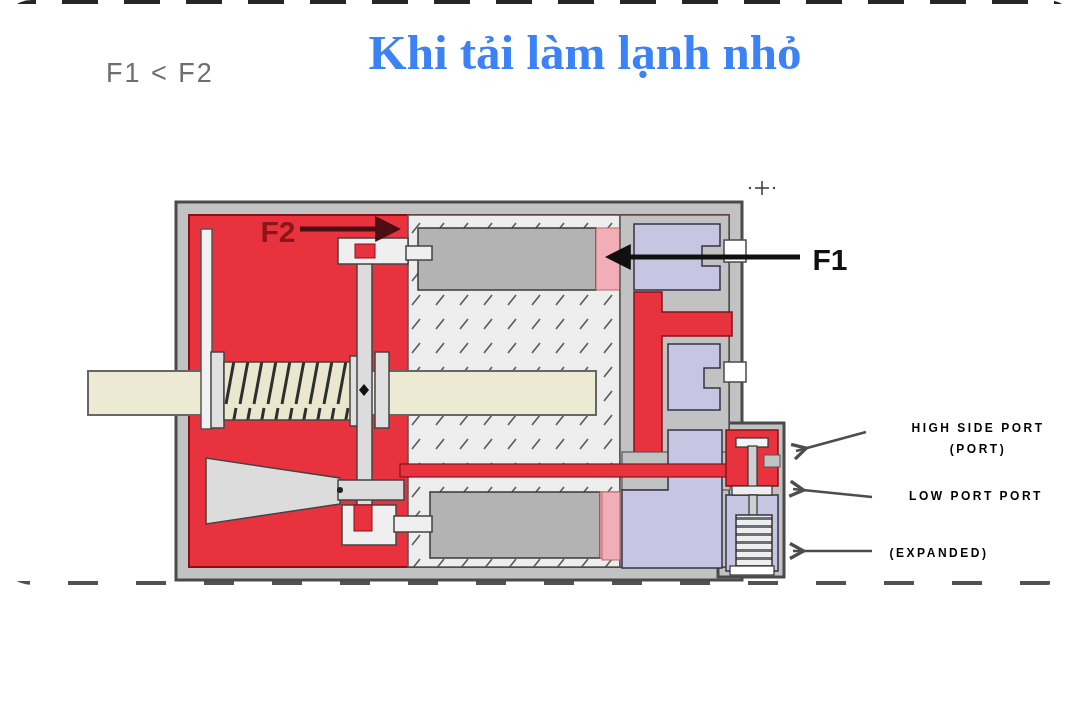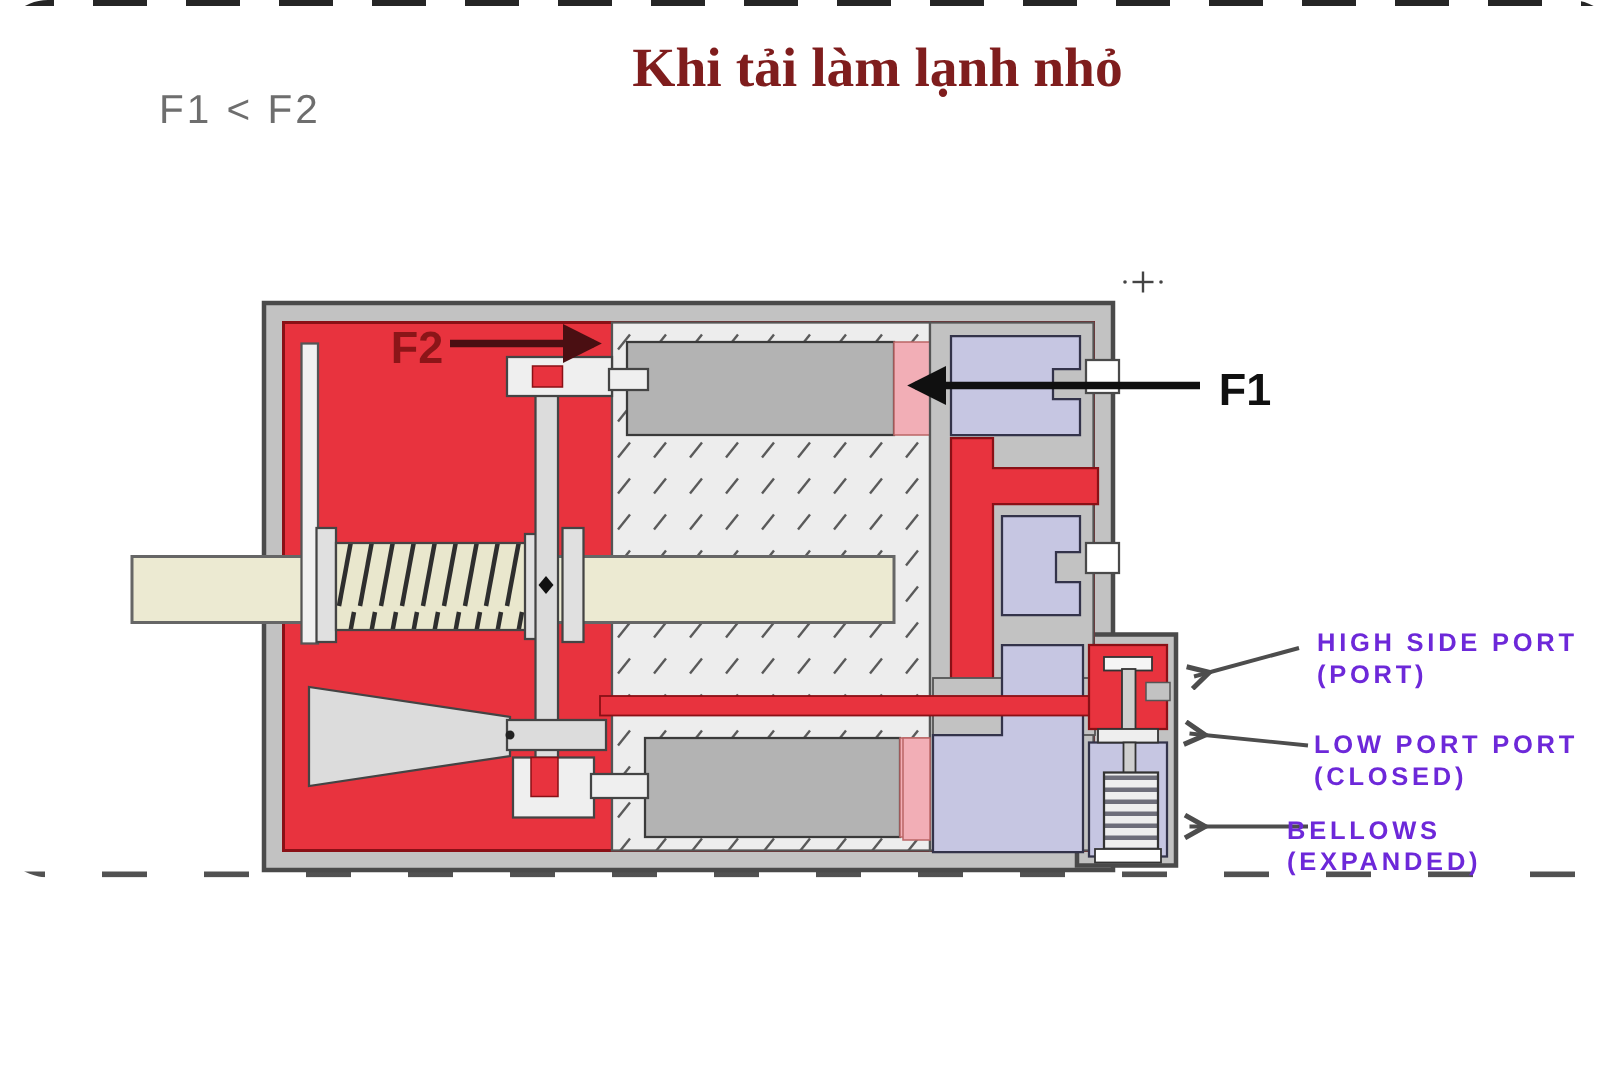--- a/index.html
+++ b/index.html
@@ -4,23 +4,23 @@
 <style>
   html,body{margin:0;padding:0;background:#fff;}
   #stage{position:relative;width:1079px;height:585px;background:#ffffff;overflow:hidden;
          font-family:"Liberation Sans",sans-serif;border-radius:32px;}
   .edge-dash{position:absolute;left:0;width:1079px;height:4px;
 rect    background:repeating-linear-gradient(90deg,#262626 0 36px,transparent 36px 62px);}
   #edge-top{top:0;background-position:54px 0;background:repeating-linear-gradient(90deg,#262626 0 36px,transparent 36px 62px);}
   #edge-bottom{bottom:0;opacity:.8;background:repeating-linear-gradient(90deg,#262626 0 30px,transparent 30px 68px);}
   #force-relation{position:absolute;left:106px;top:58px;font-size:27px;letter-spacing:2px;color:#6e6e6e;}
   #page-title{position:absolute;left:300px;top:24px;width:570px;text-align:center;
-              font-family:"Liberation Serif",serif;font-size:37px;font-weight:bold;color:#7f1d1d;}
-  .anno{position:absolute;font-weight:bold;font-size:17px;line-height:21px;
-        letter-spacing:2.5px;color:#6d28d9;white-space:nowrap;}
+              font-family:"Liberation Serif",serif;font-size:49px;font-weight:bold;color:#3b82f6;}
+  .anno{position:absolute;text-align:center;font-weight:bold;font-size:12px;line-height:21px;
+        letter-spacing:2.5px;color:#000000;white-space:nowrap;}
   #anno-high{left:878px;top:418px;width:200px;}
   #anno-low{left:876px;top:486px;width:200px;}
   #anno-bellows{left:858px;top:543px;width:162px;}
   svg{position:absolute;left:0;top:0;}
   text.force{font-family:"Liberation Sans",sans-serif;font-weight:bold;}
 </style>
 </head>
 <body>
 
 <div id="stage">
@@ -125,20 +125,18 @@
       <circle cx="774" cy="188" r="1.2" fill="#444" stroke="none"></circle>
     </g>
   </svg>
 
   <div id="anno-high" class="anno">
     <div>HIGH SIDE PORT</div>
     <div>(PORT)</div>
   </div>
   <div id="anno-low" class="anno">
     <div>LOW PORT PORT</div>
-    <div>(CLOSED)</div>
   </div>
   <div id="anno-bellows" class="anno">
-    <div>BELLOWS</div>
     <div>(EXPANDED)</div>
   </div>
 
 </div>
 
 </body></html>

